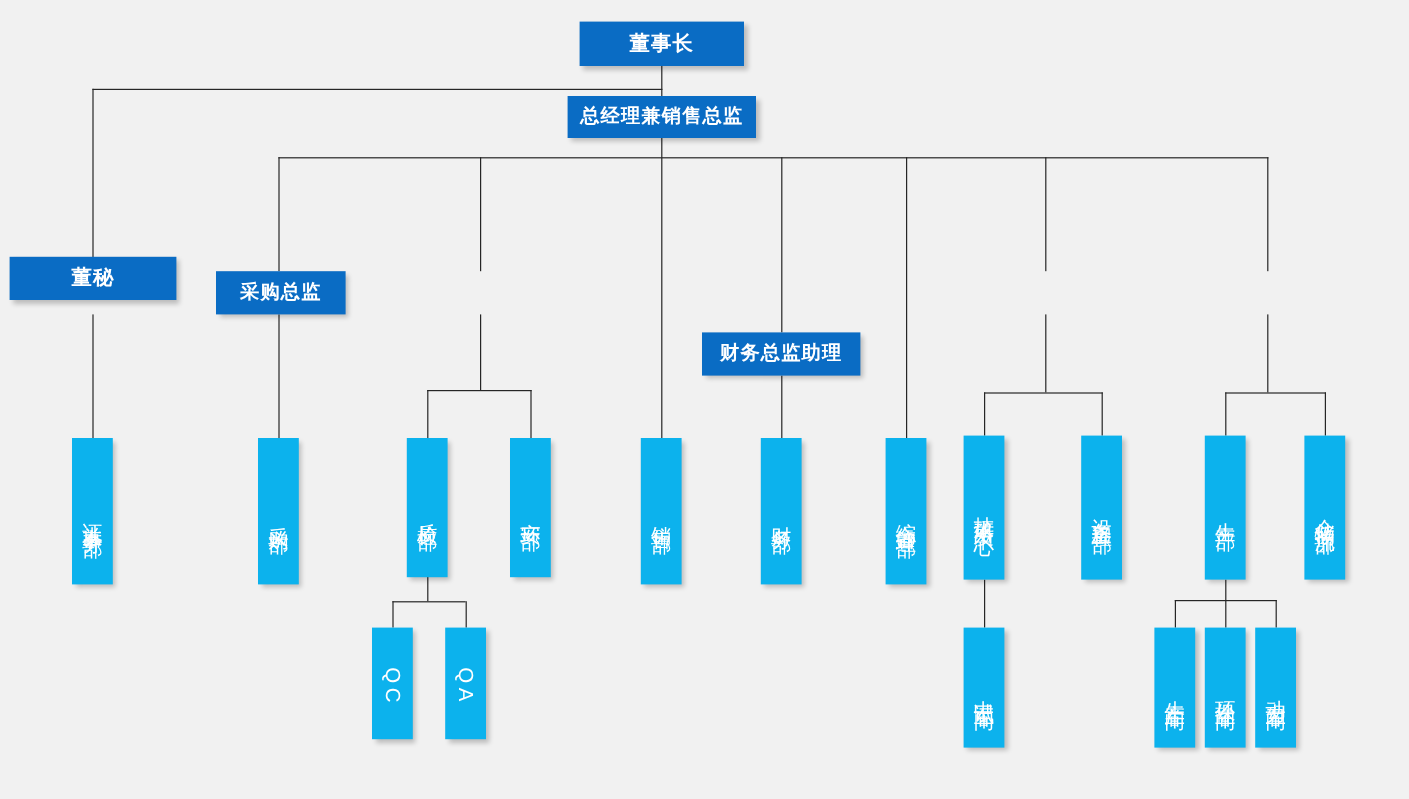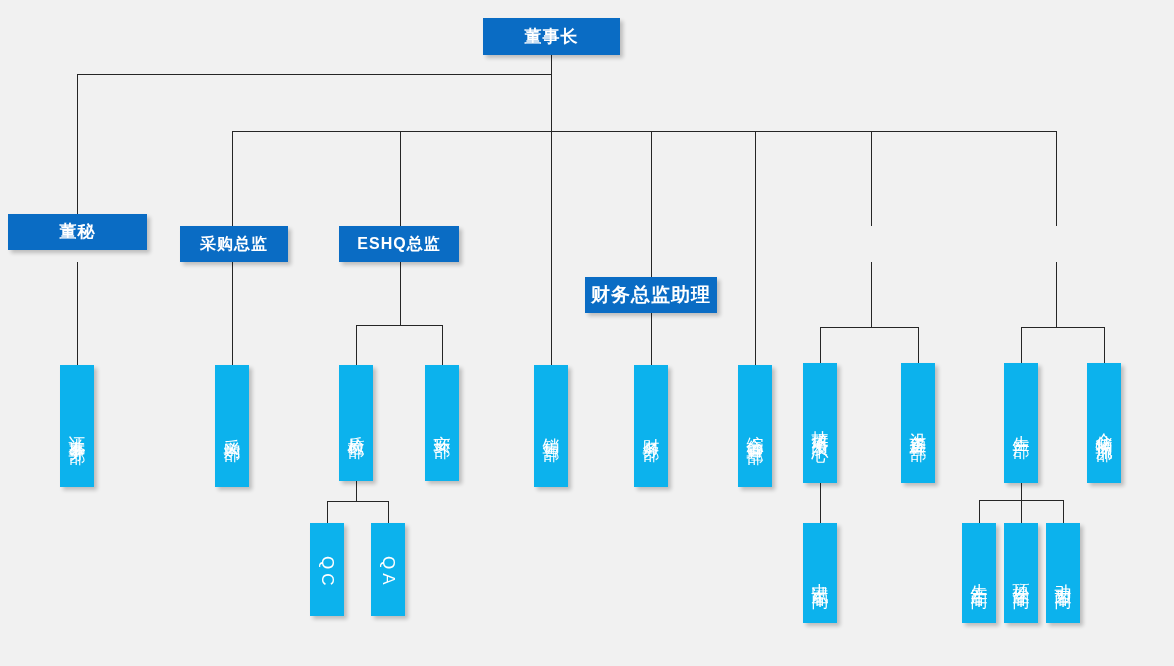--- a/index.html
+++ b/index.html
@@ -88,28 +88,28 @@
   <div class="ln v" style="left:820px;top:483px;height:40px;"></div>
 
   <div class="ln v" style="left:1021px;top:483px;height:17px;"></div>
   <div class="ln h" style="left:979px;top:500px;width:85px;"></div>
   <div class="ln v" style="left:979px;top:500px;height:23px;"></div>
   <div class="ln v" style="left:1021px;top:500px;height:23px;"></div>
   <div class="ln v" style="left:1063px;top:500px;height:23px;"></div>
 
   <div class="node dark" style="left:483px;top:18px;width:137px;height:37px;">董事长</div>
 
+  <div class="node dark" style="left:473px;top:80px;width:157px;height:35px;font-size:16px;">总经理兼销售总监</div>
 
   <div class="node dark" style="left:8px;top:214px;width:139px;height:36px;">董秘</div>
 
   <div class="node dark" style="left:180px;top:226px;width:108px;height:36px;font-size:16px;">采购总监</div>
 
-  <div class="node dark" style="left:339px;top:226px;width:120px;height:36px;font-size:16px;">ESHQ总监</div>
 
-  <div class="node dark" style="left:585px;top:277px;width:132px;height:36px;font-size:19px;">财务总监助理</div>
+  <div class="node dark" style="left:585px;top:277px;width:132px;height:36px;font-size:16px;">财务总监助理</div>
 
 
 
   <div class="node light vert" style="left:60px;top:365px;width:34px;height:122px;">证券事务部</div>
 
   <div class="node light vert" style="left:215px;top:365px;width:34px;height:122px;">采购部</div>
 
   <div class="node light vert" style="left:339px;top:365px;width:34px;height:116px;">质检部</div>
 
   <div class="node light vert" style="left:425px;top:365px;width:34px;height:116px;">安环部</div>

